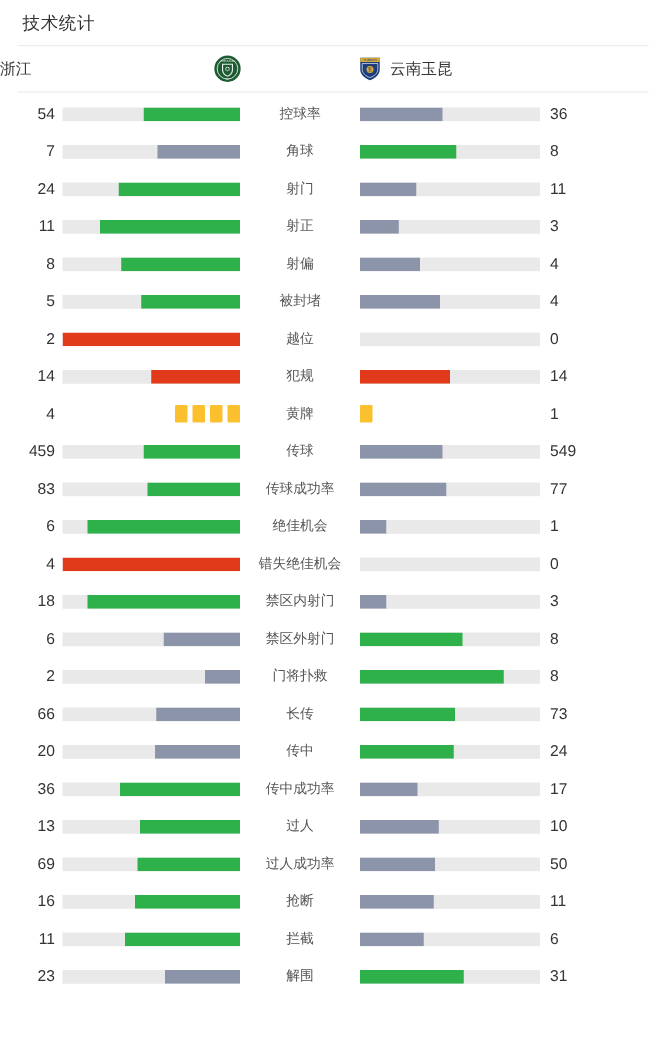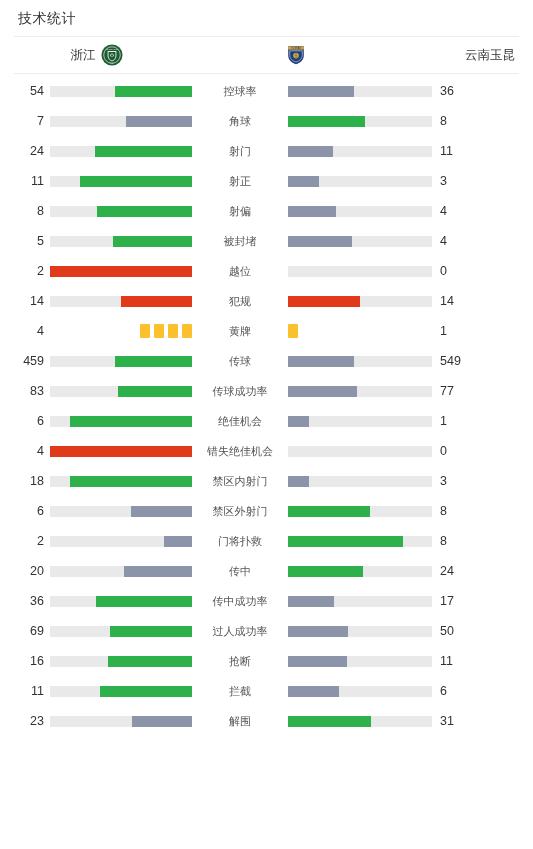--- a/index.html
+++ b/index.html
@@ -22,22 +22,22 @@
   .divider { height: 1px; background: #ededed; margin: 0 14px; }
 
   
   .teams-row {
     height: 36px;
     display: flex;
     align-items: center;
     position: relative;
   }
   .team-block { display:flex; align-items:center; gap:5px; position:absolute; }
-  .team-left { left: 0; width: 215px; justify-content: center; padding-right: 22px; }
-  .team-right { left: 285px; width: 230px; justify-content: space-between; }
+  .team-left { left: 0; width: 215px; justify-content: space-between; padding-right: 22px; }
+  .team-right { left: 285px; width: 230px; justify-content: flex-start; }
   .team-name { font-size: 12.5px; color:#333; white-space:nowrap; }
 
   .crest { width: 22px; height: 22px; flex: 0 0 auto; display:block; }
 
   
   .rows { padding-top: 2px; }
   .stat-row {
     height: 30px;
     display: flex;
     align-items: center;
@@ -304,40 +304,62 @@
         <div class="track track-left" style="background: rgb(233, 233, 233);">
           <div class="fill" style="width: 20%; background: rgb(139, 148, 168);"></div>
         </div>
         <div class="label">门将扑救</div>
         <div class="track track-right" style="background: rgb(233, 233, 233);">
           <div class="fill" style="width: 80%; background: rgb(46, 176, 74);"></div>
         </div>
         <div class="num num-right">8</div>
       </div>
       <div class="stat-row">
+        <div class="num num-left">66</div>
+        <div class="track track-left" style="background: rgb(233, 233, 233);">
+          <div class="fill" style="width: 47.5%; background: rgb(139, 148, 168);"></div>
+        </div>
+        <div class="label">长传</div>
+        <div class="track track-right" style="background: rgb(233, 233, 233);">
+          <div class="fill" style="width: 52.5%; background: rgb(46, 176, 74);"></div>
+        </div>
+        <div class="num num-right">73</div>
+      </div>
+      <div class="stat-row">
         <div class="num num-left">20</div>
         <div class="track track-left" style="background: rgb(233, 233, 233);">
           <div class="fill" style="width: 47.8%; background: rgb(139, 148, 168);"></div>
         </div>
         <div class="label">传中</div>
         <div class="track track-right" style="background: rgb(233, 233, 233);">
           <div class="fill" style="width: 52.2%; background: rgb(46, 176, 74);"></div>
         </div>
         <div class="num num-right">24</div>
       </div>
       <div class="stat-row">
         <div class="num num-left">36</div>
         <div class="track track-left" style="background: rgb(233, 233, 233);">
           <div class="fill" style="width: 67.9%; background: rgb(46, 176, 74);"></div>
         </div>
         <div class="label">传中成功率</div>
         <div class="track track-right" style="background: rgb(233, 233, 233);">
           <div class="fill" style="width: 32.1%; background: rgb(139, 148, 168);"></div>
         </div>
         <div class="num num-right">17</div>
+      </div>
+      <div class="stat-row">
+        <div class="num num-left">13</div>
+        <div class="track track-left" style="background: rgb(233, 233, 233);">
+          <div class="fill" style="width: 56.5%; background: rgb(46, 176, 74);"></div>
+        </div>
+        <div class="label">过人</div>
+        <div class="track track-right" style="background: rgb(233, 233, 233);">
+          <div class="fill" style="width: 43.5%; background: rgb(139, 148, 168);"></div>
+        </div>
+        <div class="num num-right">10</div>
       </div>
       <div class="stat-row">
         <div class="num num-left">69</div>
         <div class="track track-left" style="background: rgb(233, 233, 233);">
           <div class="fill" style="width: 58%; background: rgb(46, 176, 74);"></div>
         </div>
         <div class="label">过人成功率</div>
         <div class="track track-right" style="background: rgb(233, 233, 233);">
           <div class="fill" style="width: 42%; background: rgb(139, 148, 168);"></div>
         </div>

